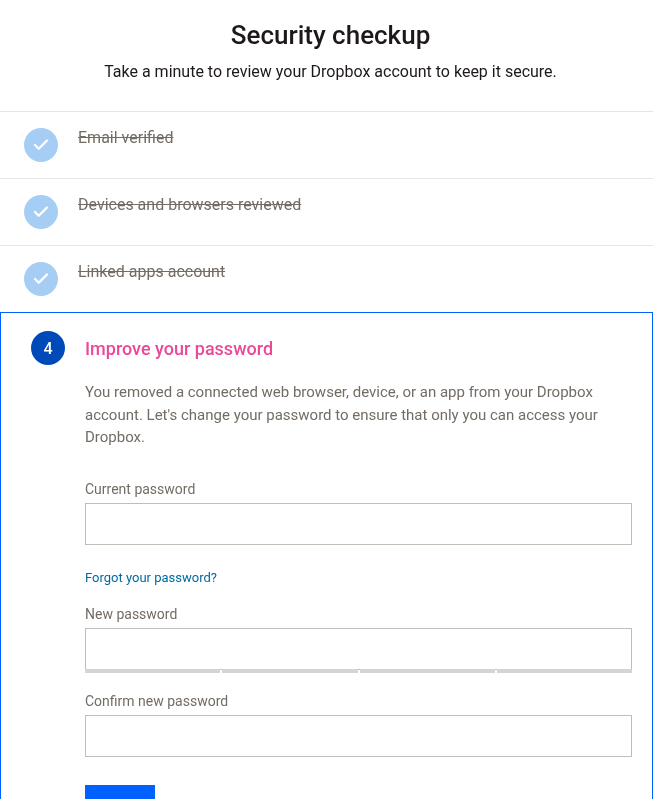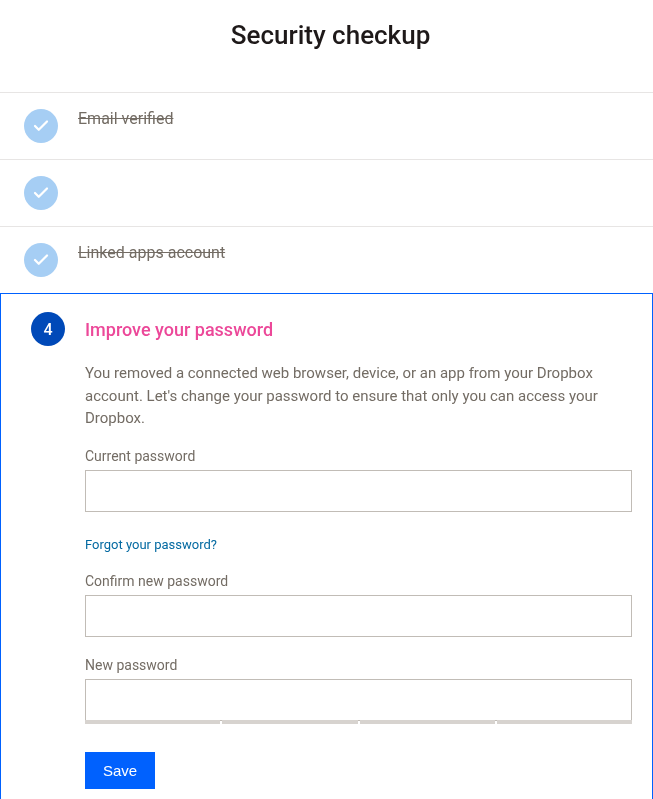--- a/index.html
+++ b/index.html
@@ -85,21 +85,21 @@
       font-weight: 500;
       color: #ec4899;
     }
     .active-body {
       padding-left: 54px;
     }
     .description {
       font-size: 15px;
       color: #736c64;
       line-height: 1.5;
-      margin-bottom: 18px;
+      margin-bottom: 32px;
     }
     .learn-link {
       display: block;
       font-size: 15px;
       color: #0061fe;
       text-decoration: none;
       margin-bottom: 24px;
     }
     .field-group {
       margin-bottom: 20px;
@@ -150,37 +150,39 @@
       font-weight: 500;
       cursor: pointer;
     }
   </style>
 </head>
 <body>
 
 <div class="container">
   <div class="header">
     <h1 class="title">Security checkup</h1>
+    <p class="subtitle">Take a minute to review your Dropbox account to keep it secure.</p>
   </div>
 
   <div class="check-item">
     <div class="check-icon">
       <svg viewBox="0 0 24 24" fill="none" stroke="#fff" stroke-width="3" stroke-linecap="round" stroke-linejoin="round">
           <polyline points="20 6 9 17 4 12"></polyline>
         </svg>
     </div>
     <span class="check-label">Email verified</span>
   </div>
 
   <div class="check-item">
     <div class="check-icon">
       <svg viewBox="0 0 24 24" fill="none" stroke="#fff" stroke-width="3" stroke-linecap="round" stroke-linejoin="round">
           <polyline points="20 6 9 17 4 12"></polyline>
         </svg>
     </div>
+    <span class="check-label">Devices and browsers reviewed</span>
   </div>
 
   <div class="check-item">
     <div class="check-icon">
       <svg viewBox="0 0 24 24" fill="none" stroke="#fff" stroke-width="3" stroke-linecap="round" stroke-linejoin="round">
           <polyline points="20 6 9 17 4 12"></polyline>
         </svg>
     </div>
     <span class="check-label">Linked apps account</span>
   </div>
@@ -193,34 +195,34 @@
     <div class="active-body">
       <p class="description">You removed a connected web browser, device, or an app from your Dropbox account. Let's change your password to ensure that only you can access your Dropbox.</p>
 
       <div class="field-group">
         <label class="field-label">Current password</label>
         <input type="password" class="text-input" value="" style="">
         <a href="#" class="forgot-link">Forgot your password?</a>
       </div>
 
       <div class="field-group">
-        <label class="field-label">Confirm new password</label>
-        <input type="password" class="text-input" value="" style="">
-      </div>
-
-      <div class="field-group">
         <label class="field-label">New password</label>
         <input type="password" class="text-input" value="" style="">
         <div class="strength-bar">
           <div class="strength-seg"></div>
           <div class="strength-seg"></div>
           <div class="strength-seg"></div>
           <div class="strength-seg"></div>
         </div>
       </div>
 
+      <div class="field-group">
+        <label class="field-label">Confirm new password</label>
+        <input type="password" class="text-input" value="" style="">
+      </div>
+
       <div class="button-row">
         <button class="btn-primary">Save</button>
 
       </div>
     </div>
   </div>
 </div>
 
 </body></html>

